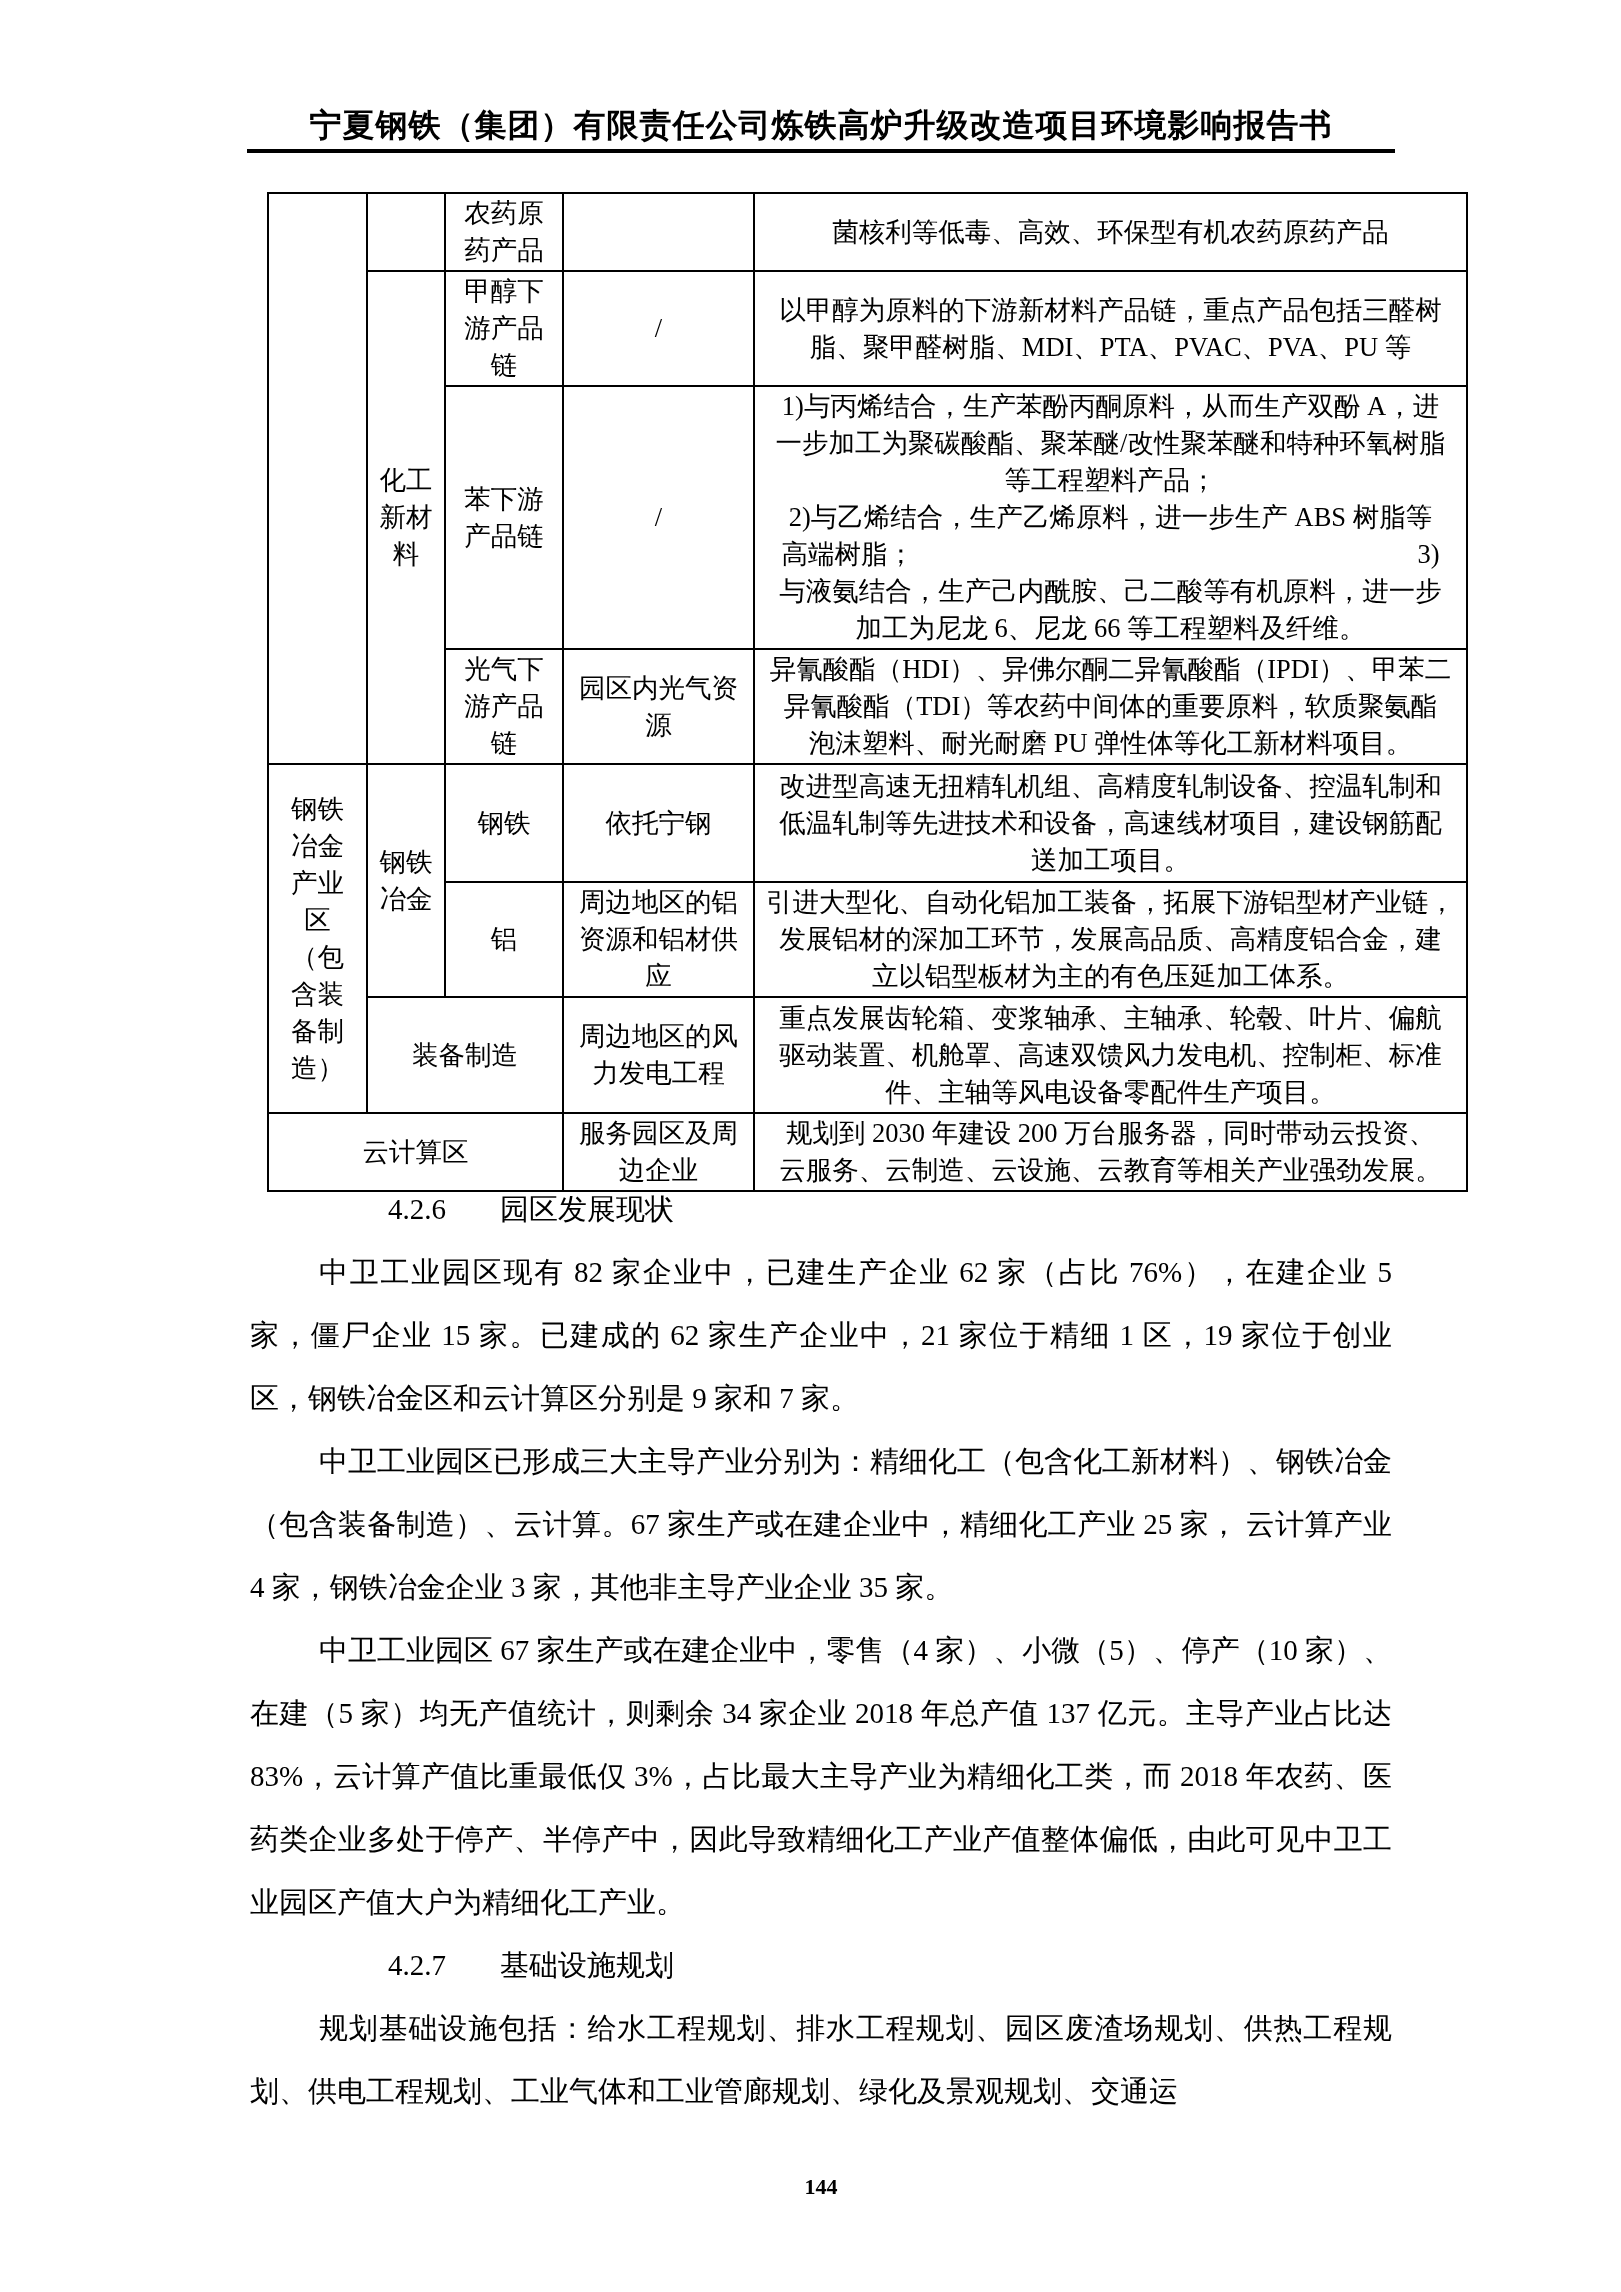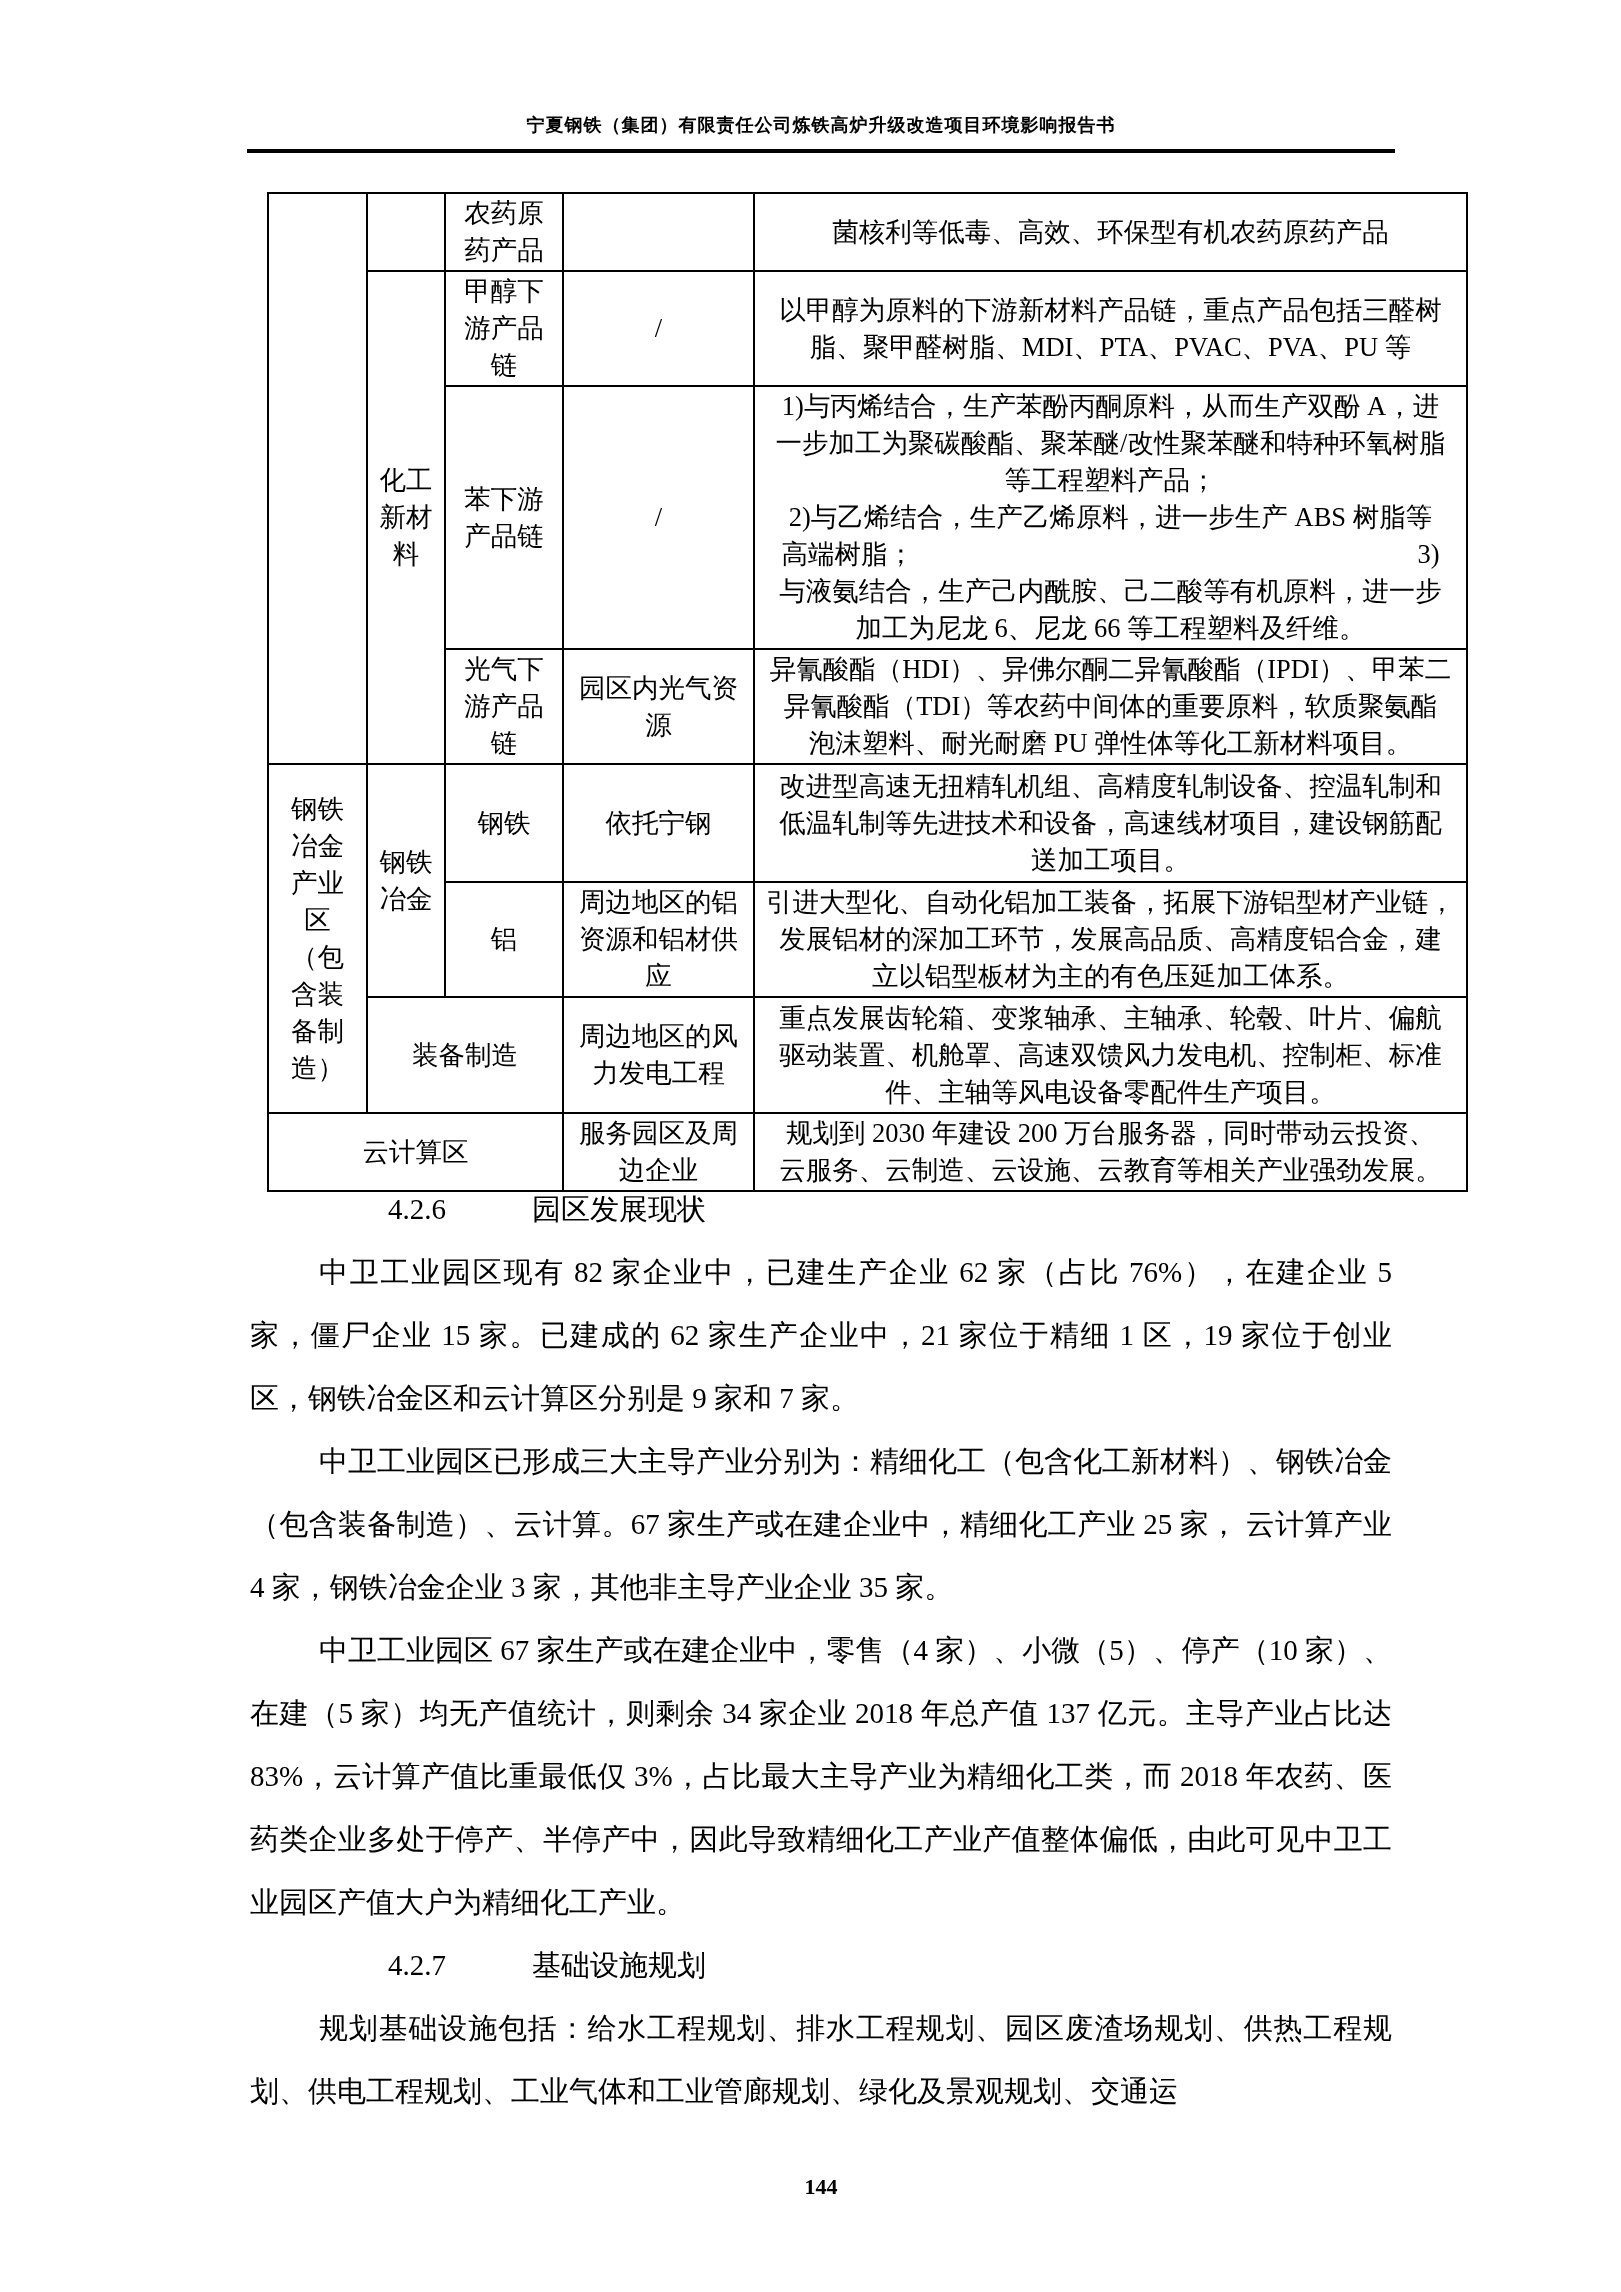--- a/index.html
+++ b/index.html
@@ -4,21 +4,21 @@
 <style>
   html,body{margin:0;padding:0;}
   body{
     width:1621px;height:2293px;position:relative;background:#ffffff;
     font-family:"Liberation Serif","DejaVu Serif",serif;color:#000;
     overflow:hidden;
   }
   
   .page-header{
     position:absolute;left:247px;top:108px;width:1148px;
-    text-align:center;font-weight:bold;font-size:18px;line-height:35px;
+    text-align:center;font-weight:bold;font-size:32px;line-height:35px;
     letter-spacing:1px;
   }
   .header-rule{
     position:absolute;left:247px;top:149px;width:1148px;height:3.9px;background:#000;
   }
   
   .tbl{
     position:absolute;left:267px;top:192px;width:1199px;
     border-collapse:collapse;table-layout:fixed;
     font-size:26.5px;line-height:37px;
@@ -34,21 +34,21 @@
   .tbl tr.section-start td{border-top:2.9px solid #000;}
   .tbl .bold{font-weight:normal;}
   
   .body-text{
     position:absolute;left:250px;top:1178px;width:1142px;
     font-size:29px;line-height:63px;
     text-align:justify;text-justify:inter-ideograph;
   }
   .body-text p{margin:0;text-indent:69px;}
   .body-text .heading{margin:0;text-indent:69px;text-align:left;}
-  .heading .h-num{display:inline-block;margin-right:86px;}
+  .heading .h-num{display:inline-block;margin-right:54px;}
   
   .page-number{
     position:absolute;left:247px;top:2119px;width:1148px;
     text-align:center;font-weight:bold;font-size:22px;line-height:39px;margin-top:48px;
   }
 </style>
 </head>
 <body>
 
 <div class="page-header">宁夏钢铁（集团）有限责任公司炼铁高炉升级改造项目环境影响报告书</div>

